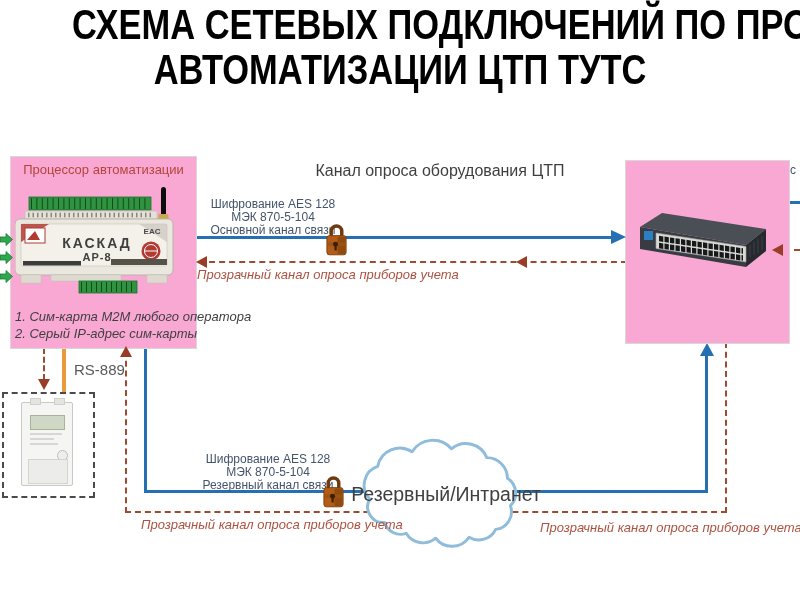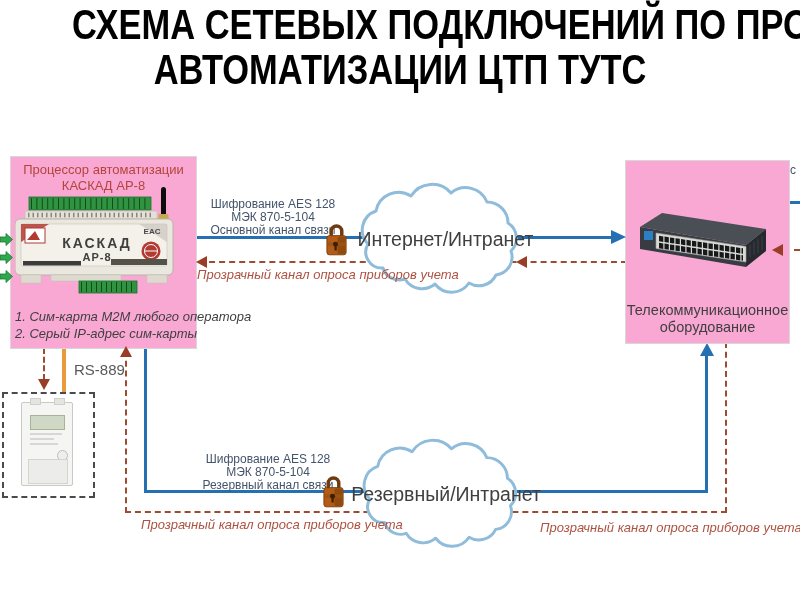--- a/index.html
+++ b/index.html
@@ -115,21 +115,20 @@
   <svg class="abs green-arrow" style="left:0;top:251px;" width="13" height="13" viewBox="0 0 13 13">
       <polygon points="0,4 6,4 6,0.5 12.5,6.5 6,12.5 6,9 0,9" fill="#2EA84C" stroke="#1D7A33" stroke-width="0.8"></polygon>
     </svg>
   <svg class="abs green-arrow" style="left:0;top:270px;" width="13" height="13" viewBox="0 0 13 13">
       <polygon points="0,4 6,4 6,0.5 12.5,6.5 6,12.5 6,9 0,9" fill="#2EA84C" stroke="#1D7A33" stroke-width="0.8"></polygon>
     </svg>
 
   <div class="abs wbox ap8-box">
     <div class="abs ap8-heading">
       <div>Процессор автоматизации</div>
-      <div>КАСКАД АР-8</div>
     </div>
     <svg class="abs device-svg" width="168" height="112" viewBox="0 0 168 112">
 
       <rect x="146" y="0" width="5" height="29" rx="2.5" fill="#0d0d0d"></rect>
       <rect x="143.5" y="27" width="10" height="6" rx="1" fill="#caa64e"></rect>
       <rect x="145.5" y="32" width="6" height="4" fill="#8f8f8f"></rect>
 
       <rect x="14" y="10" width="122" height="13" fill="#2F9440" stroke="#1C6F2B" stroke-width="0.8"></rect>
       <line x1="16" y1="16.5" x2="134" y2="16.5" stroke="#14491D" stroke-width="11" stroke-dasharray="1 4.4"></line>
       <rect x="10" y="24" width="132" height="8" fill="#E3E1DA" stroke="#C4C1B6" stroke-width="0.7"></rect>
@@ -169,45 +168,35 @@
       <line x1="118" y1="37" x2="118" y2="50" stroke="#3C4046" stroke-width="1"></line>
       <line x1="122" y1="34" x2="122" y2="48" stroke="#3C4046" stroke-width="1"></line>
       <line x1="126" y1="31" x2="126" y2="45" stroke="#3C4046" stroke-width="1"></line>
       <rect x="8" y="26" width="9" height="9" fill="#2B7FC2"></rect>
       <polygon points="20,28 110,41.5 110,57 20,43.5" fill="#D8D8D4" stroke="#A5A5A0" stroke-width="0.6"></polygon>
       <g transform="translate(23,30.5) skewY(8.5)">
         <line x1="0" y1="3" x2="84" y2="3" stroke="#17181A" stroke-width="5.5" stroke-dasharray="4.3 1.2"></line>
         <line x1="0" y1="10" x2="84" y2="10" stroke="#17181A" stroke-width="5.5" stroke-dasharray="4.3 1.2"></line>
       </g>
     </svg>
-    <div class="abs telecom-label">
-      <div>Телекоммуникационное</div>
-      <div>оборудование</div>
-    </div>
   </div>
 
   <div class="abs meter-box">
     <div class="abs meter-body">
       <div class="abs meter-tab" style="left:8px;top:-5px;"></div>
       <div class="abs meter-tab" style="left:32px;top:-5px;"></div>
       <div class="abs meter-lcd"></div>
       <div class="abs meter-line" style="top:30px;"></div>
       <div class="abs meter-line" style="top:35px;width:24px;"></div>
       <div class="abs meter-line" style="top:40px;width:28px;"></div>
       <div class="abs meter-seal"></div>
       <div class="abs meter-cover"></div>
     </div>
   </div>
 
-  <div class="abs cloud cloud-top">
-    <svg width="195" height="118" viewBox="0 0 195 118">
-      <path d="M 20,64 a 20,20 0 0 1 8,-33 a 23,23 0 0 1 35,-15 a 25,25 0 0 1 40,-3 a 23,23 0 0 1 36,9 a 21,21 0 0 1 21,21 a 18,18 0 0 1 3,28 a 18,18 0 0 1 -15,24 a 19,19 0 0 1 -27,8 a 21,21 0 0 1 -34,1 a 20,20 0 0 1 -30,-5 a 17,17 0 0 1 -22,-11 a 16,16 0 0 1 -15,-24 Z" fill="#ffffff" stroke="#8FBCDB" stroke-width="3" stroke-linejoin="round"></path>
-    </svg>
-    <div class="cloud-label">Интернет/Интранет</div>
-  </div>
 
   <div class="abs cloud cloud-bottom">
     <svg width="192" height="116" viewBox="0 0 195 118">
       <path d="M 20,64 a 20,20 0 0 1 8,-33 a 23,23 0 0 1 35,-15 a 25,25 0 0 1 40,-3 a 23,23 0 0 1 36,9 a 21,21 0 0 1 21,21 a 18,18 0 0 1 3,28 a 18,18 0 0 1 -15,24 a 19,19 0 0 1 -27,8 a 21,21 0 0 1 -34,1 a 20,20 0 0 1 -30,-5 a 17,17 0 0 1 -22,-11 a 16,16 0 0 1 -15,-24 Z" fill="#ffffff" stroke="#8FBCDB" stroke-width="3" stroke-linejoin="round"></path>
     </svg>
     <div class="cloud-label">Резервный/Интранет</div>
   </div>
 
   <svg class="abs padlock" style="left:325px;top:220px;" width="23" height="37" viewBox="0 0 24 38">
     <path d="M6.5,18 V11.5 a5.5,5.5 0 0 1 11,0 V18" fill="none" stroke="#6E3A10" stroke-width="3.6"></path>
@@ -219,20 +208,21 @@
   </svg>
   <svg class="abs padlock" style="left:322px;top:472px;" width="23" height="37" viewBox="0 0 24 38">
     <path d="M6.5,18 V11.5 a5.5,5.5 0 0 1 11,0 V18" fill="none" stroke="#6E3A10" stroke-width="3.6"></path>
     <rect x="2" y="16" width="20" height="20" rx="2.5" fill="#B35C17" stroke="#7E3E0B"></rect>
     <rect x="13" y="16.8" width="8.2" height="18.4" rx="2" fill="#8F4A0E"></rect>
     <rect x="2.8" y="23" width="18.4" height="4" fill="#9C5213" opacity="0.8"></rect>
     <circle cx="11" cy="25" r="2.6" fill="#3D1F06"></circle>
     <rect x="9.9" y="25" width="2.3" height="6.5" fill="#3D1F06"></rect>
   </svg>
 
+  <div class="abs chan-title">Канал опроса оборудования ЦТП</div>
 
   <div class="abs enc" style="left:200px;top:197px;">Шифрование AES 128</div>
   <div class="abs enc" style="left:200px;top:210px;">МЭК 870-5-104</div>
   <div class="abs enc" style="left:200px;top:223px;">Основной канал связи</div>
   <div class="abs transparent-lbl" style="left:197px;top:267px;">Прозрачный канал опроса приборов учета</div>
 
   <div class="abs enc" style="left:195px;top:452px;">Шифрование AES 128</div>
   <div class="abs enc" style="left:195px;top:465px;">МЭК 870-5-104</div>
   <div class="abs enc" style="left:195px;top:478px;">Резервный канал связи</div>
   <div class="abs transparent-lbl" style="left:141px;top:517px;">Прозрачный канал опроса приборов учета</div>

